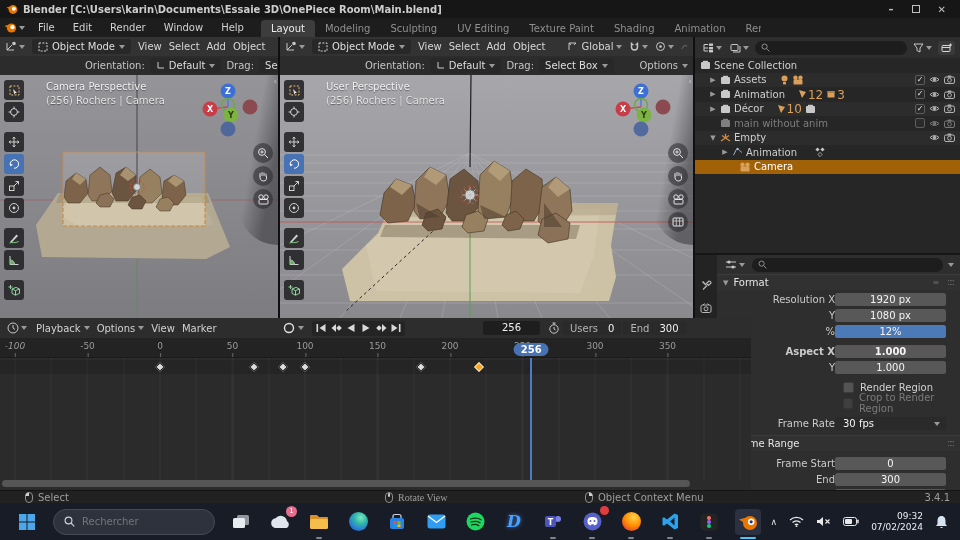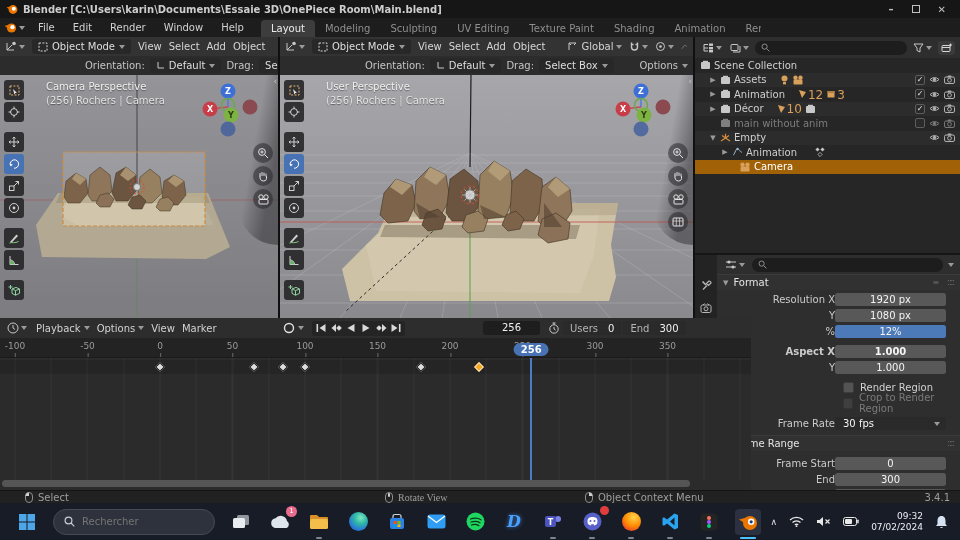--- a/index.html
+++ b/index.html
@@ -1004,21 +1004,21 @@
           <span class="k">Users</span>
           <span class="v">0</span>
         </span>
       <span class="sepill">
           <span class="k">End</span>
           <span class="v">300</span>
         </span>
     </div>
   </div>
   <div class="tl-ruler">
-      <span class="tick" style="left: 15px;">-100</span>
+      <span class="tick" style="left: 15px; font-style: italic;">-100</span>
       <span class="tick" style="left: 87.5px;">-50</span>
       <span class="tick" style="left: 160px;">0</span>
       <span class="tick" style="left: 232.5px;">50</span>
       <span class="tick" style="left: 305px;">100</span>
       <span class="tick" style="left: 377.5px;">150</span>
       <span class="tick" style="left: 450px;">200</span>
       <span class="tick" style="left: 522.5px;">250</span>
       <span class="tick" style="left: 595px;">300</span>
       <span class="tick" style="left: 667.5px;">350</span>
       <span class="playhead-badge" style="left: 531.2px;">256</span>

